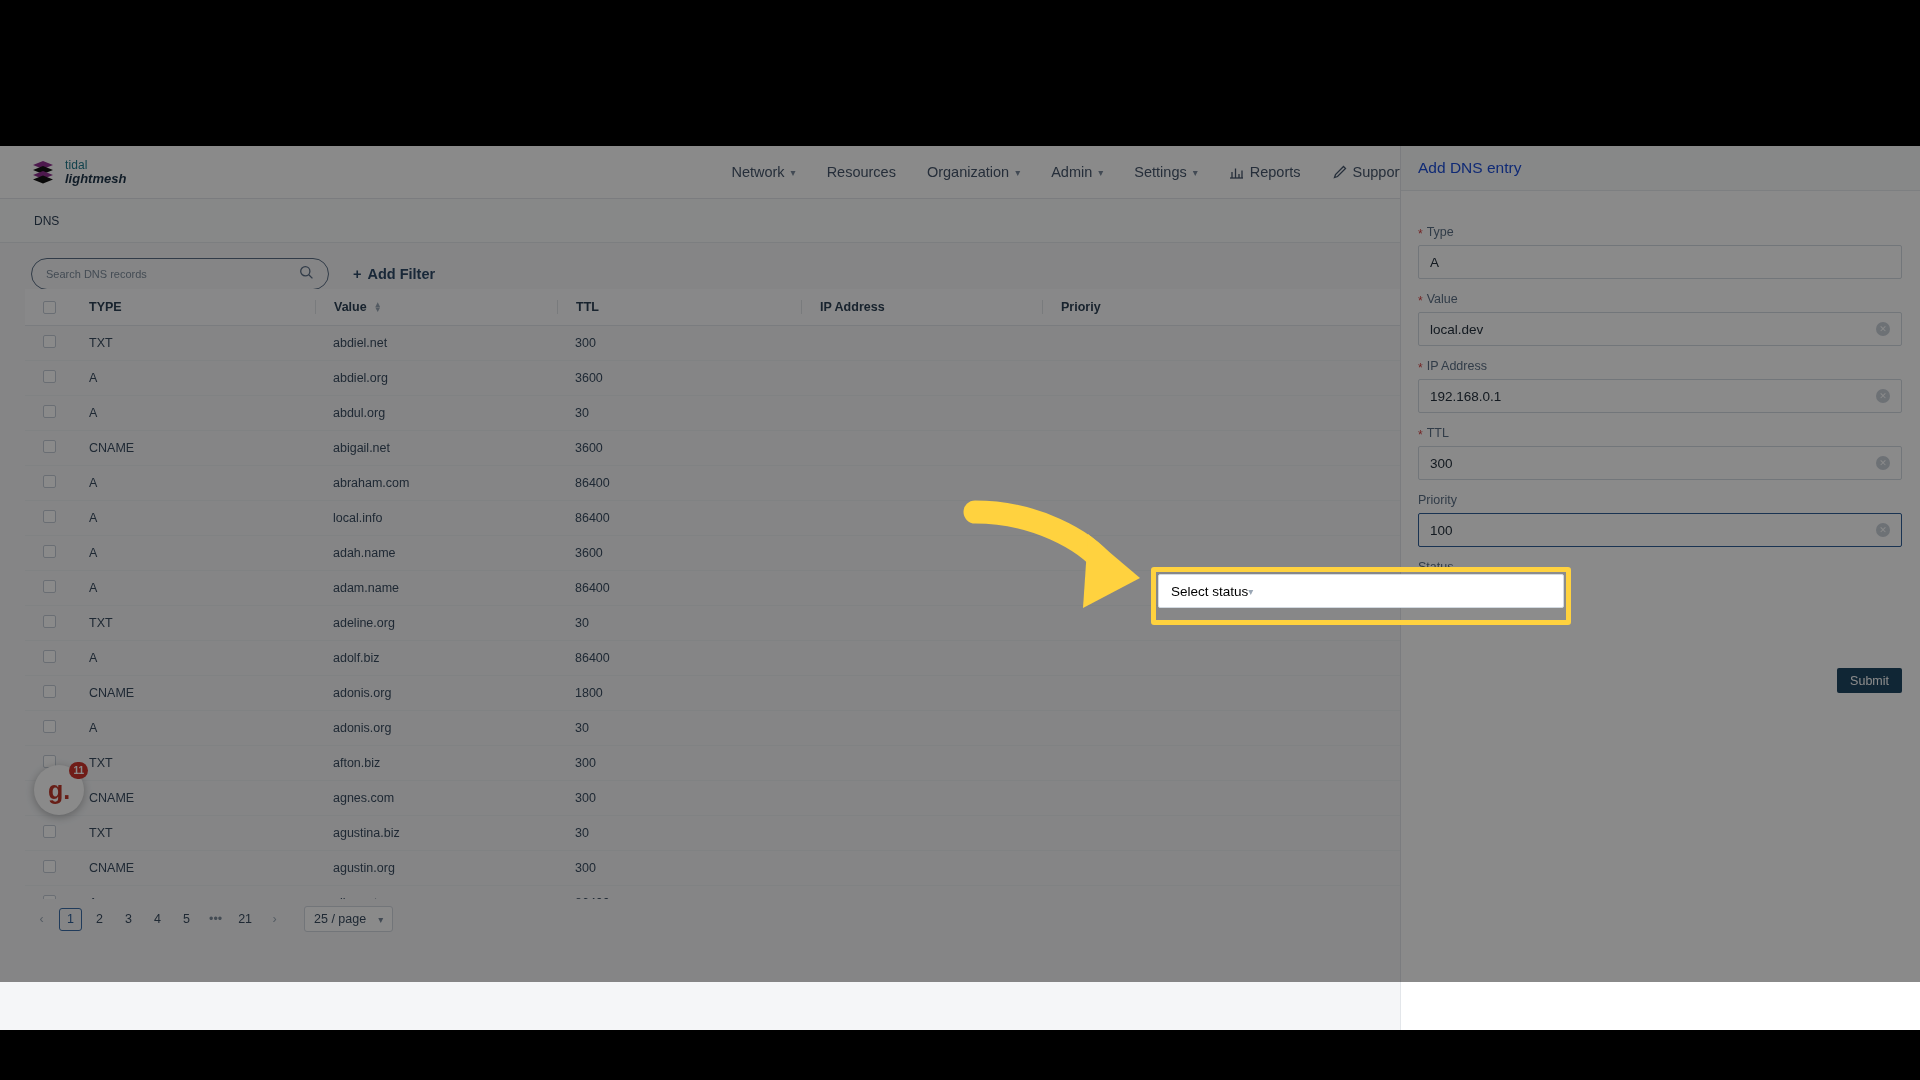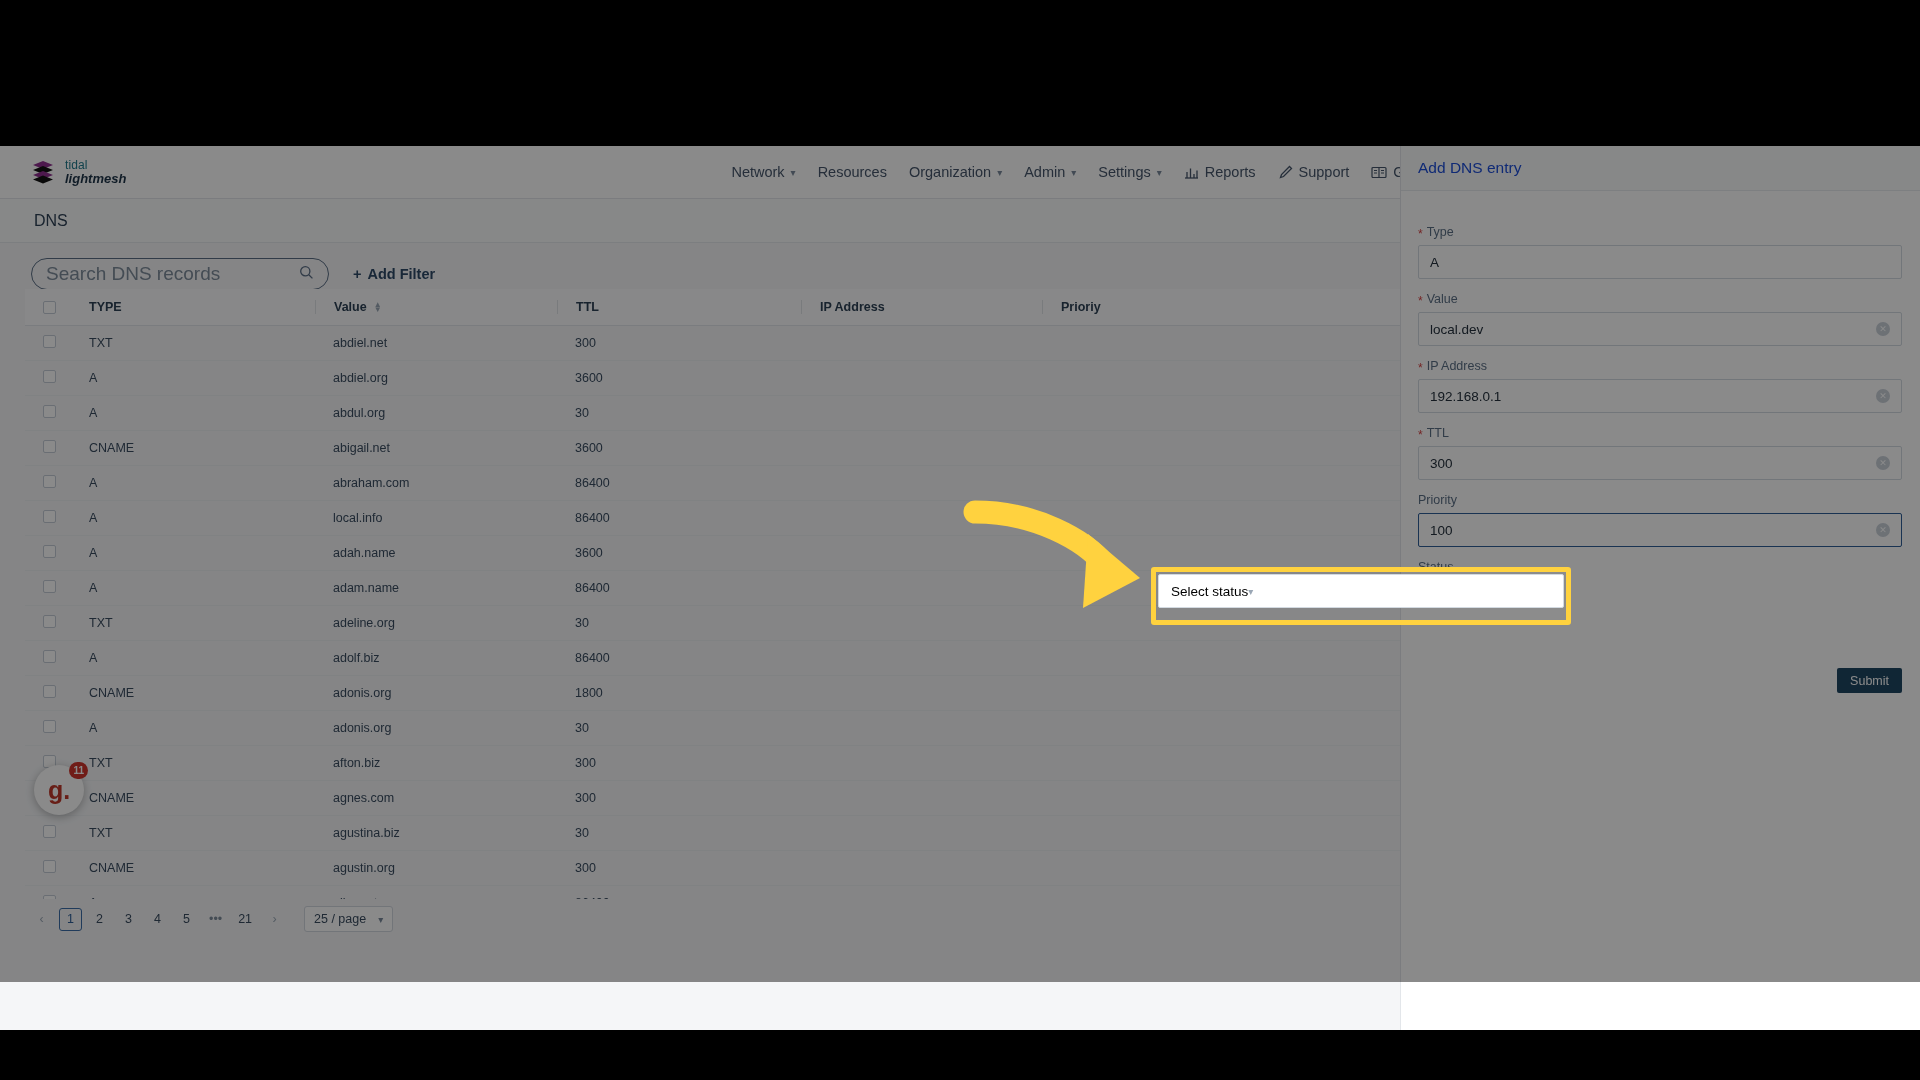--- a/index.html
+++ b/index.html
@@ -36,56 +36,56 @@
     background: #ffffff;
     border-bottom: 1px solid #e3e6ea;
     display: flex; align-items: center;
   }
   .logo-wrap { display: flex; align-items: center; margin-left: 30px; gap: 9px; }
   .logo-mark { width: 26px; height: 26px; flex: none; }
   .logo-text { line-height: 1; }
   .logo-top { font-size: 12px; color: #1f7a8c; letter-spacing: .1px; display: block; }
   .logo-bottom { font-size: 13px; font-weight: 700; color: #1e3448; display: block; margin-top: 1px; font-style: italic; }
 
-  .nav-center { display: flex; align-items: flex-end; gap: 22px; margin-left: 605px; }
+  .nav-center { display: flex; align-items: flex-end; gap: 31px; margin-left: 605px; }
   .nav-item {
     display: flex; align-items: center; gap: 6px;
     font-size: 14.5px; color: #46566b; cursor: pointer; white-space: nowrap;
   }
   .caret { font-size: 10px; color: #7b8a9c; }
   .nav-ic { display: inline-flex; align-items: center; color: #46566b; }
 
   .nav-right { display: flex; align-items: center; gap: 22px; margin-left: auto; margin-right: 26px; }
 
   
   #pagehead {
     position: absolute; left: 0; top: 53px;
     width: 1920px; height: 44px;
     background: #fafbfc;
     border-bottom: 1px solid #e6e9ed;
     display: flex; align-items: center;
   }
-  #pagehead .title { margin-left: 34px; font-size: 16px; color: #2e4155; }
+  #pagehead .title { margin-left: 34px; font-size: 12px; color: #2e4155; }
 
   
   #toolbar {
     position: absolute; left: 0; top: 97px;
     width: 1400px; height: 62px;
     display: flex; align-items: center;
   }
   .search-pill {
     margin-left: 31px;
     width: 298px; height: 32px;
     border: 1px solid #5b6e85; border-radius: 17px;
     background: transparent;
     display: flex; align-items: center; padding: 0 14px;
   }
   .search-pill input {
     border: none; outline: none; background: transparent;
-    flex: 1; font-size: 19px; color: #0f172a;
+    flex: 1; font-size: 11px; color: #0f172a;
     font-family: "Liberation Sans", sans-serif;
   }
   .search-pill input::placeholder { color: #7e8c9b; }
   .add-filter {
     margin-left: 24px; display: flex; align-items: center; gap: 6px;
     font-size: 14.5px; font-weight: 700; color: #2f4a68; cursor: pointer;
   }
 
   
   #tablewrap {

